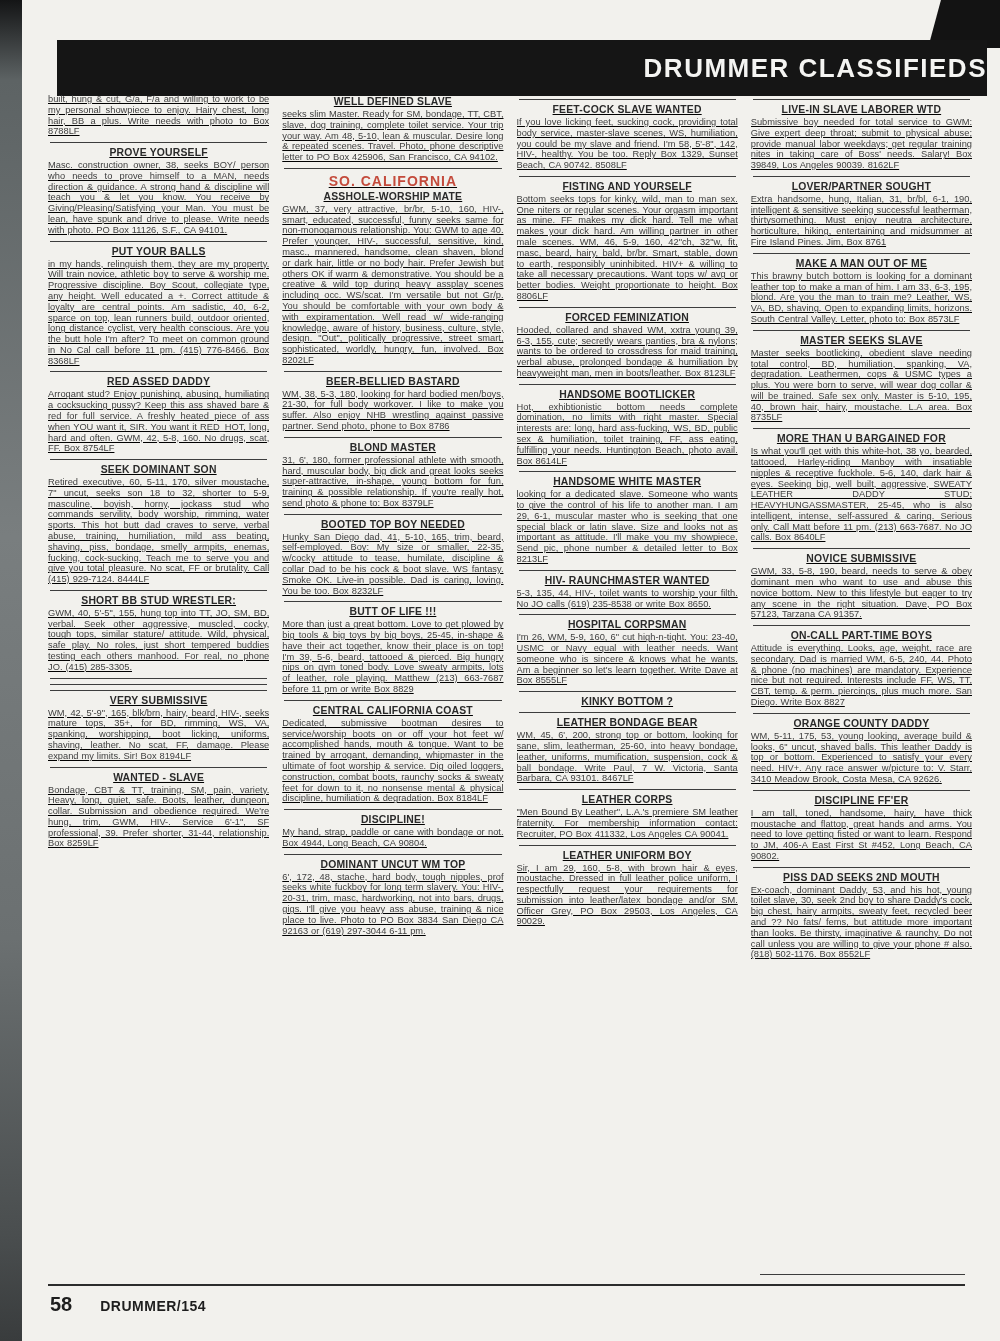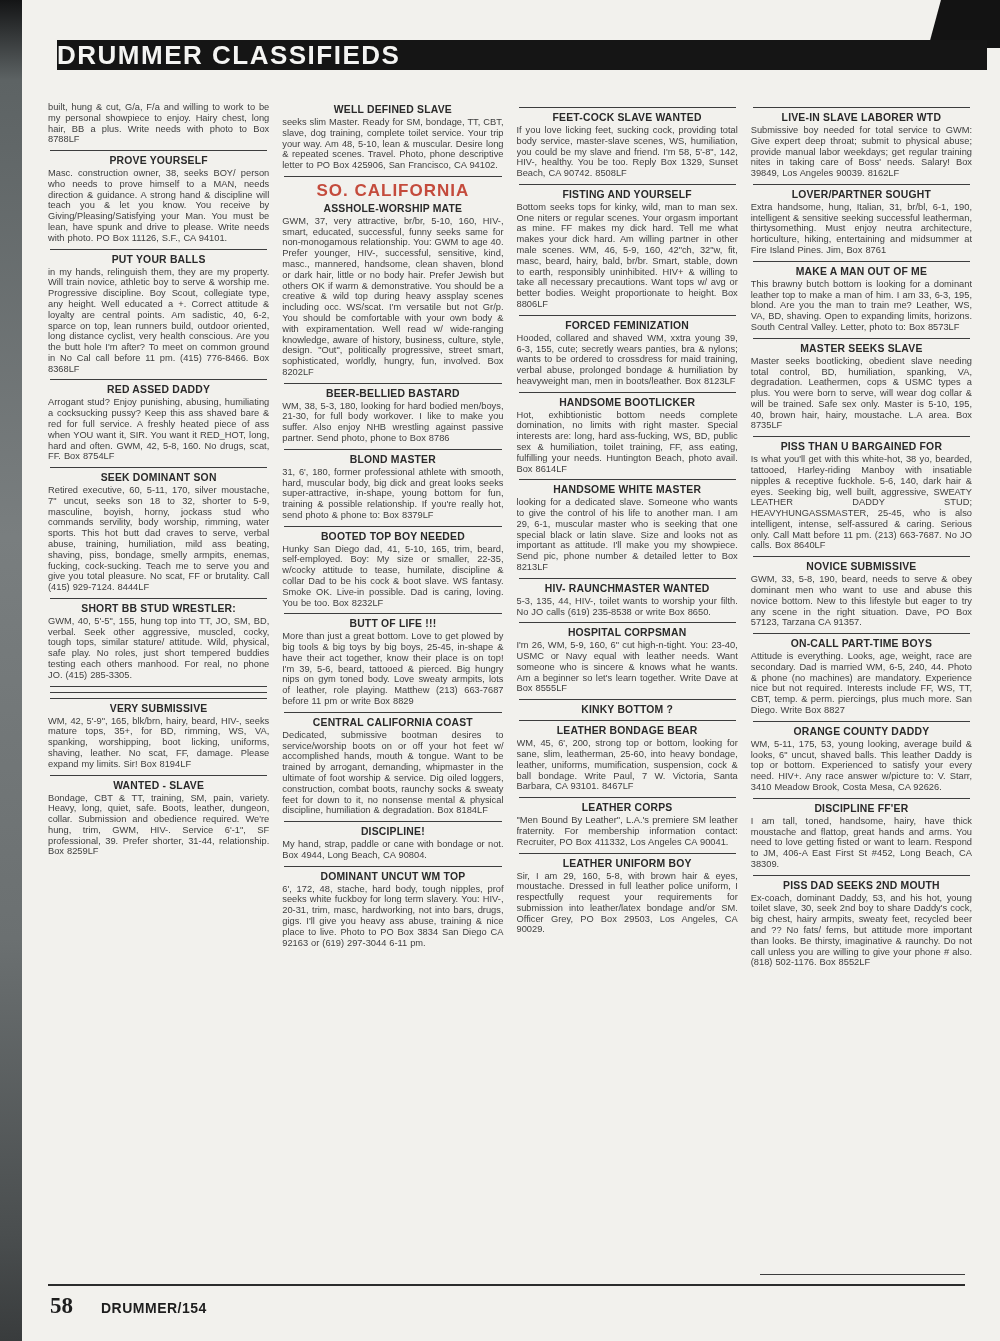--- a/index.html
+++ b/index.html
@@ -2,33 +2,33 @@
 <html><head>
 <meta charset="utf-8">
 <style>
   html,body{margin:0;padding:0;}
   body{width:1000px;height:1341px;background:#e9e8e4;font-family:"Liberation Sans",sans-serif;}
   .page{position:relative;width:1000px;height:1341px;background:#f2f1ed;overflow:hidden;}
   .left-strip{position:absolute;left:0;top:0;width:22px;height:100%;
     background:linear-gradient(180deg,#141516 0%,#5d6364 6%,#797e7f 40%,#6b7071 70%,#4a4e4f 92%,#393c3d 100%);}
   .corner-tr{position:absolute;right:0;top:0;width:72px;height:48px;background:#131313;
     clip-path:polygon(18% 0,100% 0,100% 100%,0 100%);}
-  .header-bar{position:absolute;left:57px;right:13px;top:40px;height:30px;background:#151515;
-    color:#f4f4f2;display:flex;align-items:center;justify-content:flex-start;}
+  .header-bar{position:absolute;left:57px;right:13px;top:40px;height:56px;background:#151515;
+    color:#f4f4f2;display:flex;align-items:center;justify-content:flex-end;}
   .header-bar span{font-weight:bold;font-size:26px;letter-spacing:1.5px;}
-  .columns{position:absolute;left:48px;top:102px;width:924px;height:1196px;display:flex;gap:13px;overflow:hidden;}
+  .columns{position:absolute;left:48px;top:94px;width:924px;height:1196px;display:flex;gap:13px;overflow:hidden;text-decoration:underline;}
   .col{flex:1;min-width:0;overflow:hidden;}
   .rule{border-top:1.6px solid #3d3d3d;margin:5px 2px 4px;}
   .ad-title{text-align:center;font-weight:bold;font-size:10.4px;color:#2a2a2a;margin:2px 0 2px;letter-spacing:.2px;}
   .ad-body{font-size:9.3px;line-height:1.16;text-align:justify;color:#3e3e3e;word-spacing:.4px;}
-  .section-heading{text-align:center;font-weight:bold;font-size:17px;letter-spacing:1px;margin:4px 0 1px;color:#c44b3c;}
+  .section-heading{text-align:center;font-weight:bold;font-size:14px;letter-spacing:1px;margin:4px 0 1px;color:#c44b3c;}
   .footer-rule{position:absolute;left:48px;width:917px;top:1284px;border-top:2.4px solid #2c2c2c;}
   .col4-end-rule{position:absolute;left:760px;width:205px;top:1274px;border-top:1.6px solid #3d3d3d;}
   .footer{position:absolute;left:50px;top:1293px;display:flex;gap:28px;align-items:baseline;color:#1e1e1e;}
-  .footer .num{font-weight:bold;font-size:23px;font-family:Liberation Serif, serif;}
+  .footer .num{font-weight:bold;font-size:20px;}
   .footer .mag{font-weight:bold;font-size:14px;letter-spacing:.5px;}
 </style>
 </head>
 <body>
 
 <div class="page">
   <div class="left-strip"></div>
   <div class="corner-tr"></div>
 
   <div class="header-bar">
@@ -201,42 +201,42 @@
         <div class="ad-title">MAKE A MAN OUT OF ME</div>
         <div class="ad-body">This brawny butch bottom is looking for a dominant leather top to make a man of him. I am 33, 6-3, 195, blond. Are you the man to train me? Leather, WS, VA, BD, shaving. Open to expanding limits, horizons. South Central Valley. Letter, photo to: Box 8573LF</div>
       </div>
       <div class="rule"></div>
       <div class="ad">
         <div class="ad-title">MASTER SEEKS SLAVE</div>
         <div class="ad-body">Master seeks bootlicking, obedient slave needing total control, BD, humiliation, spanking, VA, degradation. Leathermen, cops &amp; USMC types a plus. You were born to serve, will wear dog collar &amp; will be trained. Safe sex only. Master is 5-10, 195, 40, brown hair, hairy, moustache. L.A area. Box 8735LF</div>
       </div>
       <div class="rule"></div>
       <div class="ad">
-        <div class="ad-title">PISS THAN U BARGAINED FOR</div>
+        <div class="ad-title">MORE THAN U BARGAINED FOR</div>
         <div class="ad-body">Is what you'll get with this white-hot, 38 yo, bearded, tattooed, Harley-riding Manboy with insatiable nipples &amp; receptive fuckhole. 5-6, 140, dark hair &amp; eyes. Seeking big, well built, aggressive, SWEATY LEATHER DADDY STUD; HEAVYHUNGASSMASTER, 25-45, who is also intelligent, intense, self-assured &amp; caring. Serious only. Call Matt before 11 pm. (213) 663-7687. No JO calls. Box 8640LF</div>
       </div>
       <div class="rule"></div>
       <div class="ad">
         <div class="ad-title">NOVICE SUBMISSIVE</div>
         <div class="ad-body">GWM, 33, 5-8, 190, beard, needs to serve &amp; obey dominant men who want to use and abuse this novice bottom. New to this lifestyle but eager to try any scene in the right situation. Dave, PO Box 57123, Tarzana CA 91357.</div>
       </div>
       <div class="rule"></div>
       <div class="ad">
         <div class="ad-title">ON-CALL PART-TIME BOYS</div>
         <div class="ad-body">Attitude is everything. Looks, age, weight, race are secondary. Dad is married WM, 6-5, 240, 44. Photo &amp; phone (no machines) are mandatory. Experience nice but not required. Interests include FF, WS, TT, CBT, temp. &amp; perm. piercings, plus much more. San Diego. Write Box 8827</div>
       </div>
       <div class="rule"></div>
       <div class="ad">
         <div class="ad-title">ORANGE COUNTY DADDY</div>
         <div class="ad-body">WM, 5-11, 175, 53, young looking, average build &amp; looks, 6" uncut, shaved balls. This leather Daddy is top or bottom. Experienced to satisfy your every need. HIV+. Any race answer w/picture to: V. Starr, 3410 Meadow Brook, Costa Mesa, CA 92626.</div>
       </div>
       <div class="rule"></div>
       <div class="ad">
         <div class="ad-title">DISCIPLINE FF'ER</div>
-        <div class="ad-body">I am tall, toned, handsome, hairy, have thick moustache and flattop, great hands and arms. You need to love getting fisted or want to learn. Respond to JM, 406-A East First St #452, Long Beach, CA 38309.</div>
+        <div class="ad-body">I am tall, toned, handsome, hairy, have thick moustache and flattop, great hands and arms. You need to love getting fisted or want to learn. Respond to JM, 406-A East First St #452, Long Beach, CA 90802.</div>
       </div>
       <div class="rule"></div>
       <div class="ad">
         <div class="ad-title">PISS DAD SEEKS 2ND MOUTH</div>
         <div class="ad-body">Ex-coach, dominant Daddy, 53, and his hot, young toilet slave, 30, seek 2nd boy to share Daddy's cock, big chest, hairy armpits, sweaty feet, recycled beer and ?? No fats/ fems, but attitude more important than looks. Be thirsty, imaginative &amp; raunchy. Do not call unless you are willing to give your phone # also. (818) 502-1176. Box 8552LF</div>
       </div>
     </div>
 
   </div>
 

